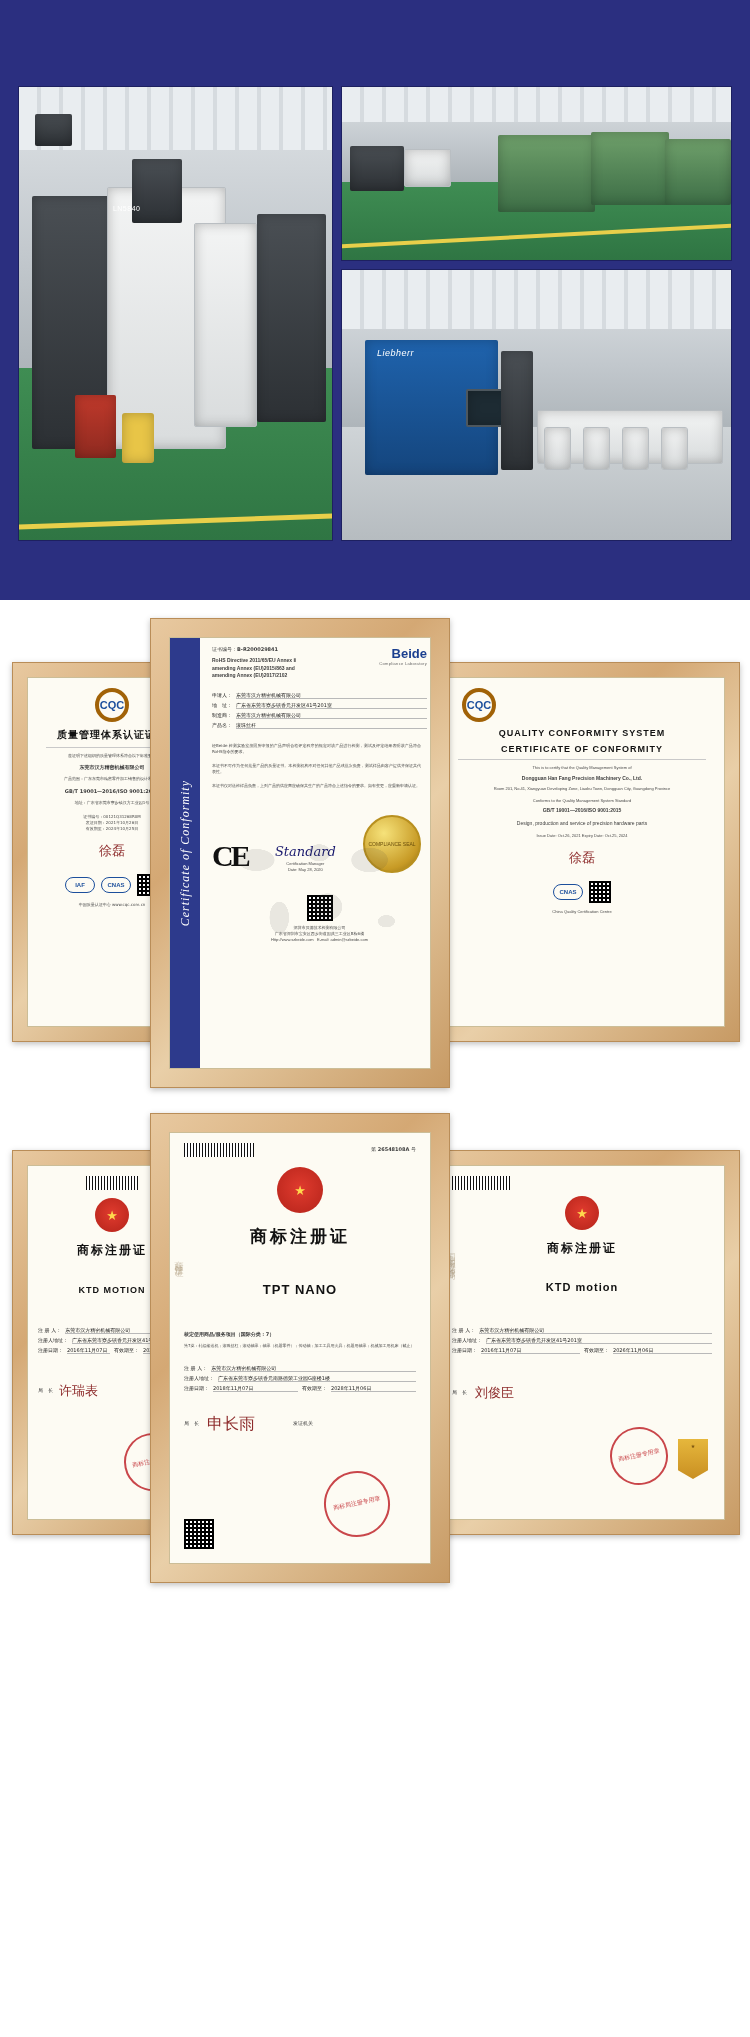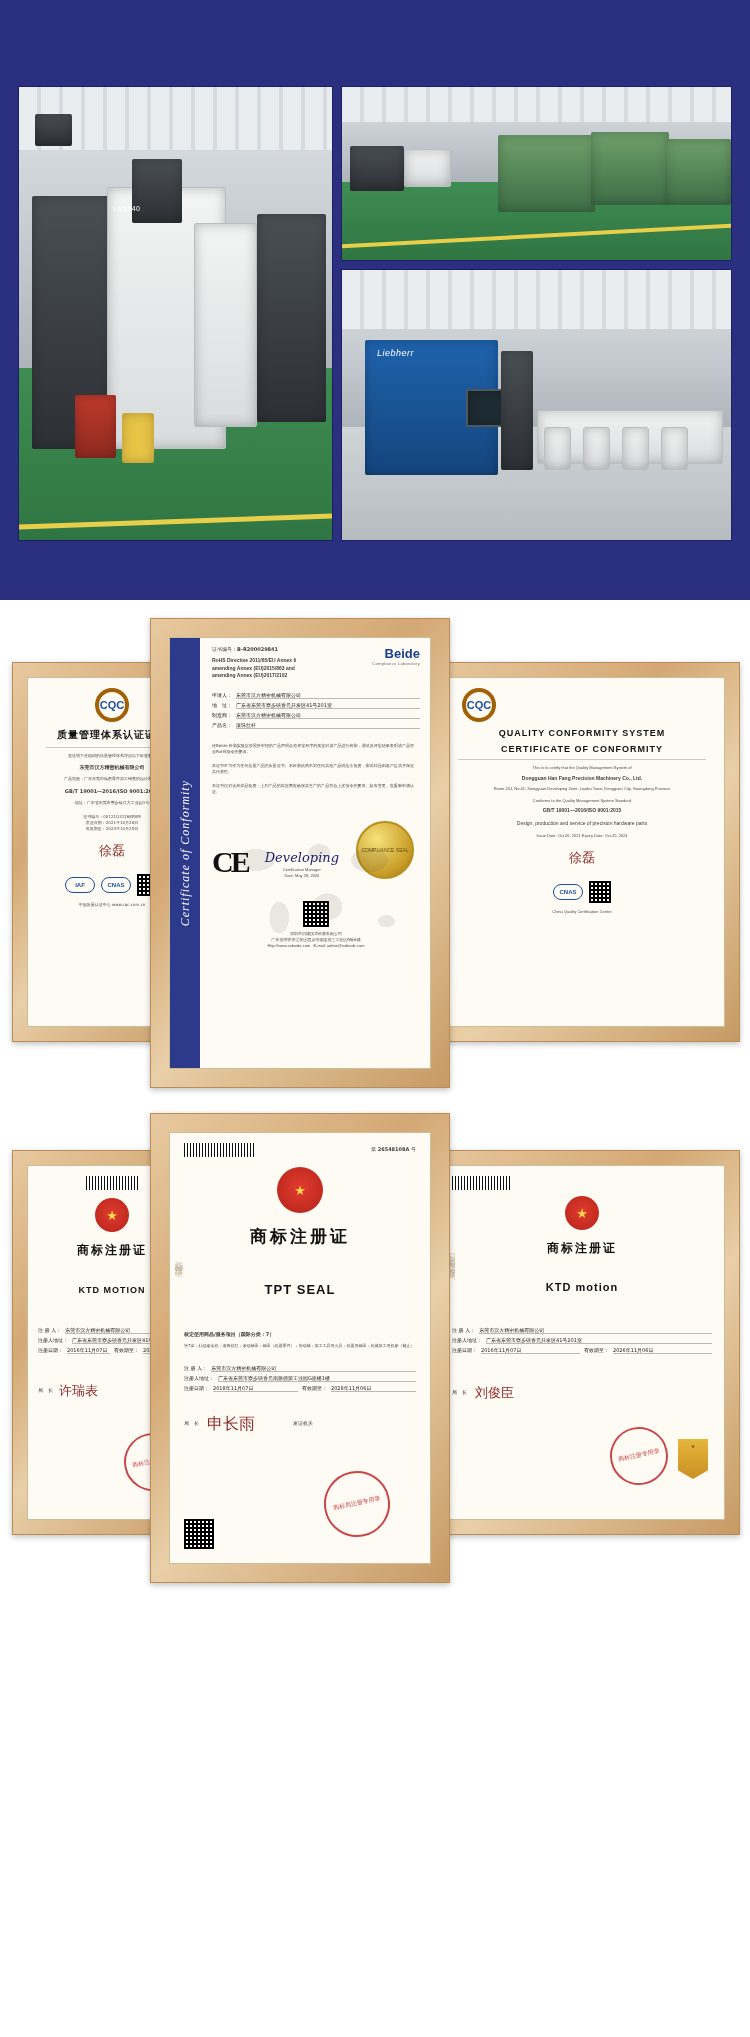--- a/index.html
+++ b/index.html
@@ -317,21 +317,21 @@
     </div>
 
     <div class="frame wide" style="left:150px; top:18px; width:300px; height:470px; z-index:5;">
       <div class="inner" style="padding:0;">
         <div class="world-map" style="left:40px; top:150px; right:10px; height:180px;"></div>
 
         <div class="beide-band">
           <span>Certificate of Conformity</span>
         </div>
 
-        <div style="margin-left:38px; padding:8px 10px 0 4px;">
+        <div style="margin-left:38px; padding:8px 3px 0 4px;">
           <div style="display:flex; justify-content:space-between; align-items:flex-start;">
             <div>
               <div class="tiny2 cz">
                 <span>证书编号：</span><span style="font-weight:bold">B-R200029841</span>
               </div>
               <div class="tiny2" style="margin-top:3px; font-weight:bold;">RoHS Directive 2011/65/EU Annex Ⅱ</div>
               <div class="tiny2" style="font-weight:bold;">amending Annex (EU)2015/863 and</div>
               <div class="tiny2" style="font-weight:bold;">amending Annex (EU)2017/2102</div>
             </div>
             <div style="text-align:right;">
@@ -361,21 +361,21 @@
               </div>
           </div>
 
           <div class="tiny cz" style="margin-top:14px; text-align:justify; padding-right:6px;">经Beide 检测实验室按照所申报的产品声明合格评定程序的规定对该产品进行检测，测试及评定结果表明该产品符合RoHS指令的要求。</div>
           <div class="tiny cz" style="margin-top:8px; text-align:justify; padding-right:6px;">本证书不可作为任何批量产品的质量证书。本检测机构不对任何其他产品或批次负责，测试样品由客户提供并保证其代表性。</div>
           <div class="tiny cz" style="margin-top:8px; text-align:justify; padding-right:6px;">本证书仅对送检样品负责，上列产品的供应商应确保其生产的产品符合上述指令的要求。如有变更，应重新申请认证。</div>
 
           <div style="display:flex; align-items:flex-end; justify-content:space-between; margin-top:26px; padding-right:6px;">
             <div class="ce-mark">CE</div>
             <div style="text-align:center;">
-              <div class="sig-script">Developing</div>
+              <div class="sig-script">Standard</div>
               <div class="tiny" style="margin-top:2px;">Certification Manager</div>
               <div class="tiny">
                 <span>Date:</span>
                 <span>May 28, 2020</span>
               </div>
             </div>
             <div class="gold-seal">
               <span>COMPLIANCE SEAL</span>
             </div>
           </div>
@@ -465,21 +465,21 @@
             <span>号</span>
           </div>
         </div>
 
         <div style="display:flex; justify-content:center; margin-top:10px;">
           <div class="emblem" style="width:46px; height:46px;"></div>
         </div>
 
         <div class="tm-title" style="margin-top:12px;">商标注册证</div>
 
-        <div class="tm-mark" style="margin-top:34px;">TPT SEAL</div>
+        <div class="tm-mark" style="margin-top:34px;">TPT NANO</div>
 
         <div class="tiny2 cz" style="margin-top:34px; font-weight:bold;">核定使用商品/服务项目（国际分类：7）</div>
         <div class="tiny cz" style="margin-top:4px; text-align:justify;">第7类：轧辊输送机；滚珠丝杠；滚动轴承；轴承（机器零件）；传动轴；加工工具用夹具；机器用轴承；机械加工用机床（截止）</div>
 
         <div style="margin-top:16px;">
           <div class="fieldrow cz">
               <span class="lbl">注 册 人：</span>
               <span class="val">东莞市汉方精密机械有限公司</span>
             </div>
           <div class="fieldrow cz">

